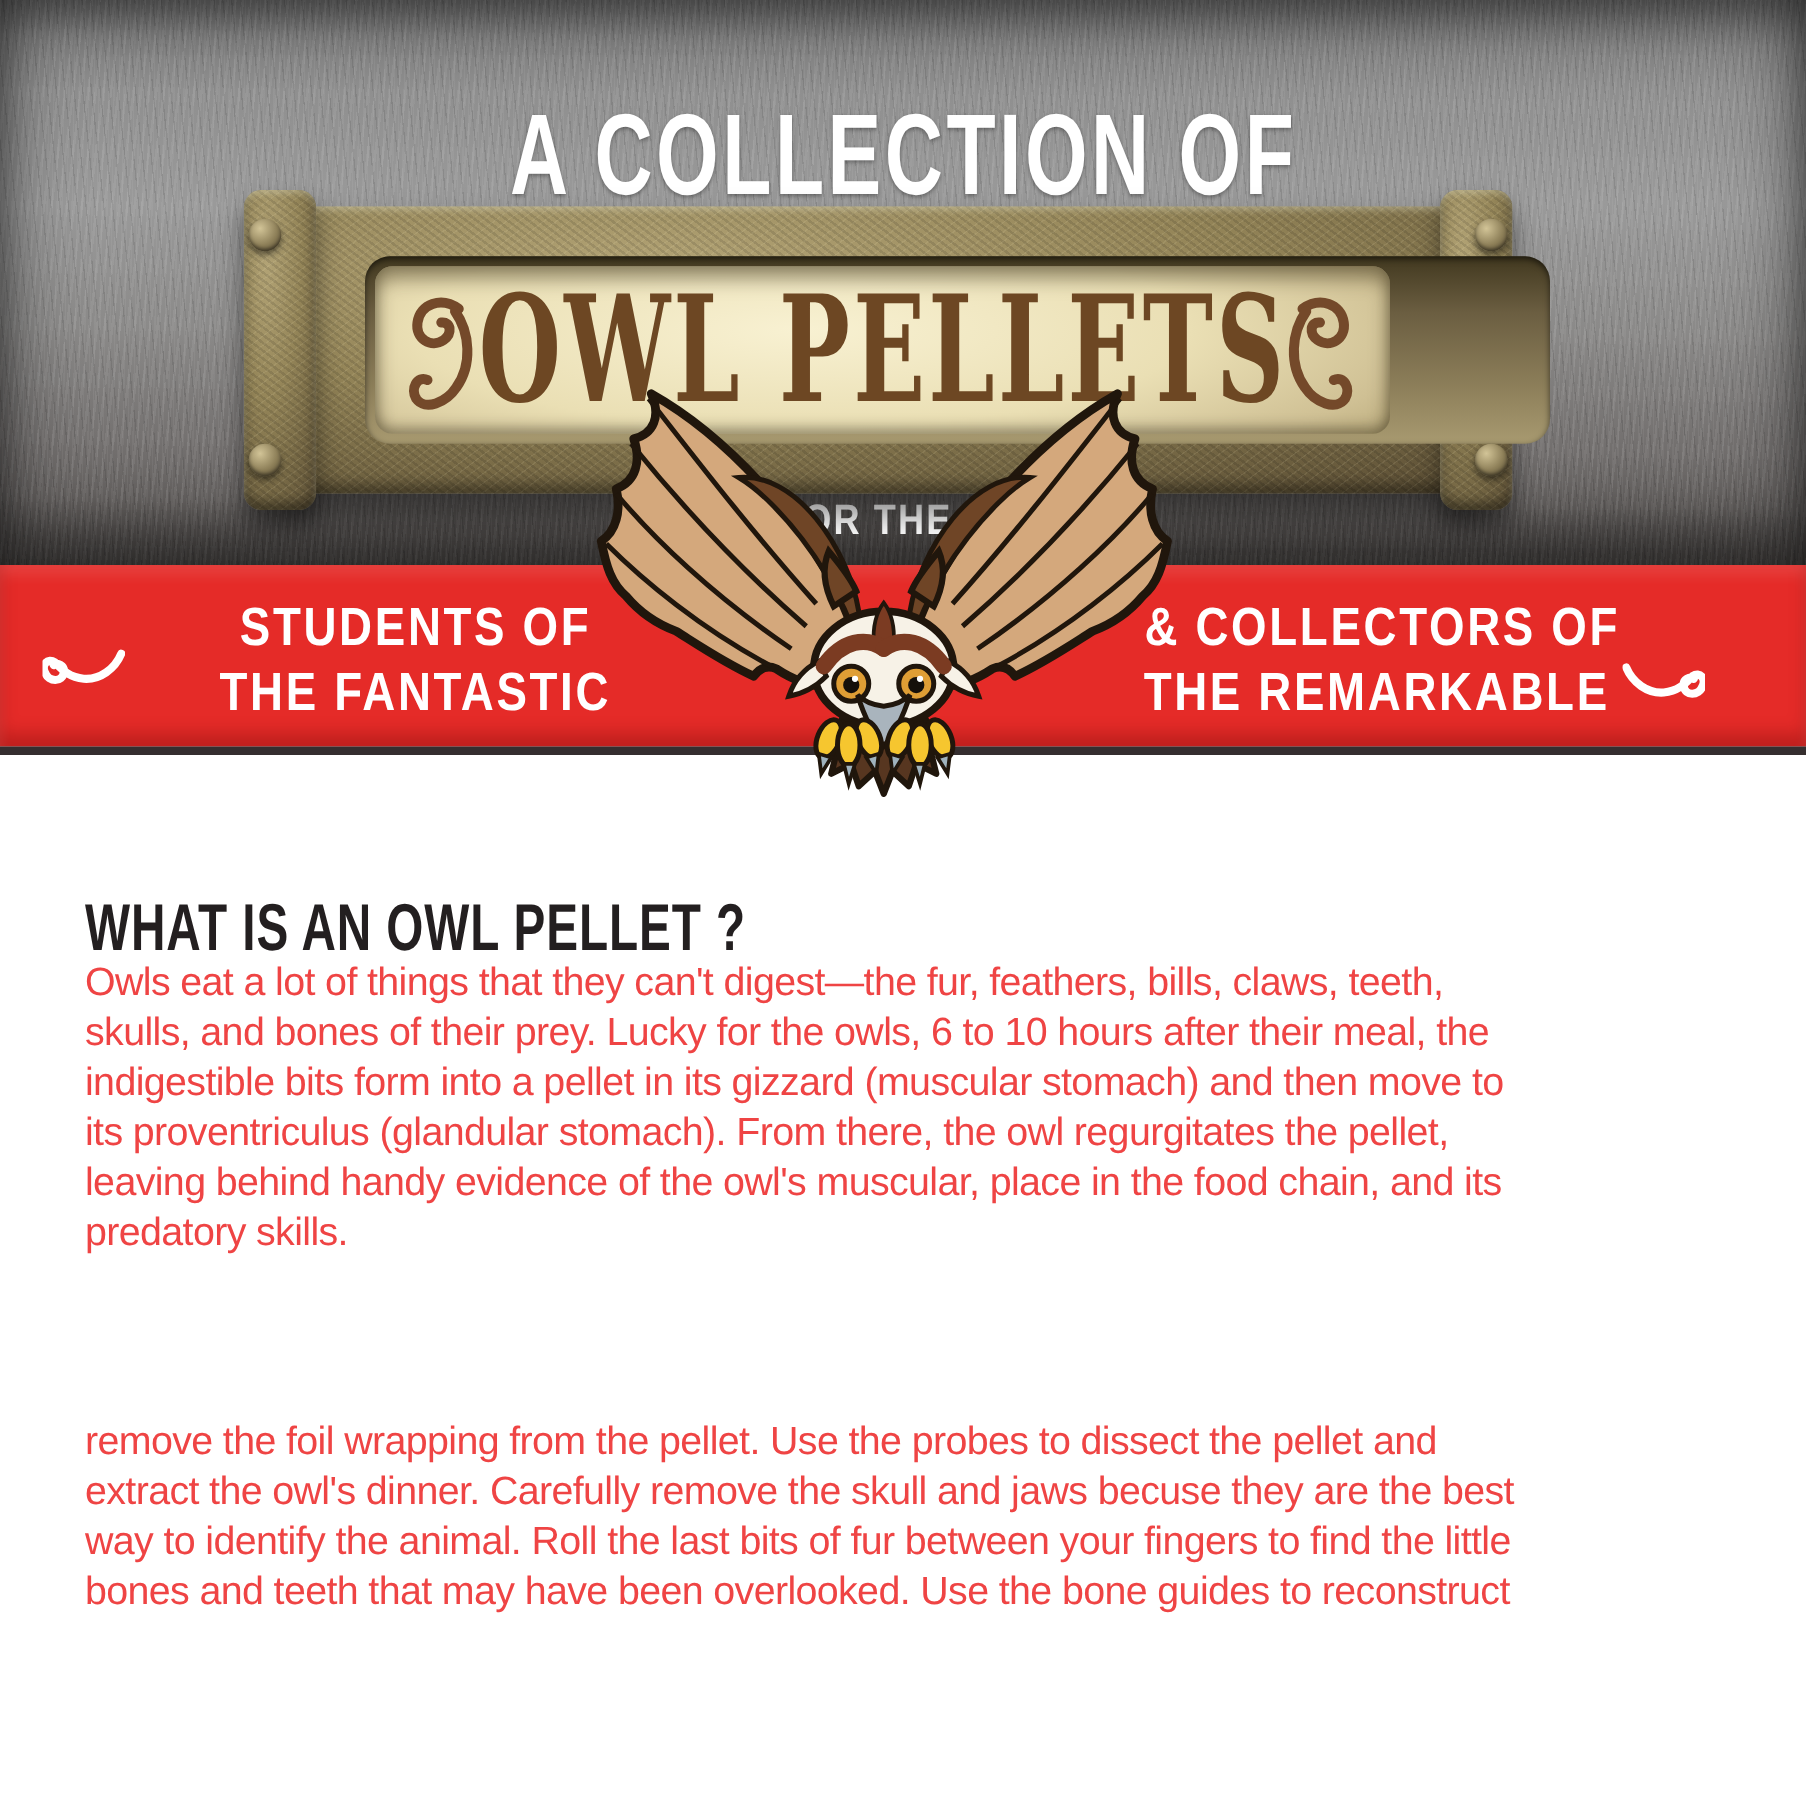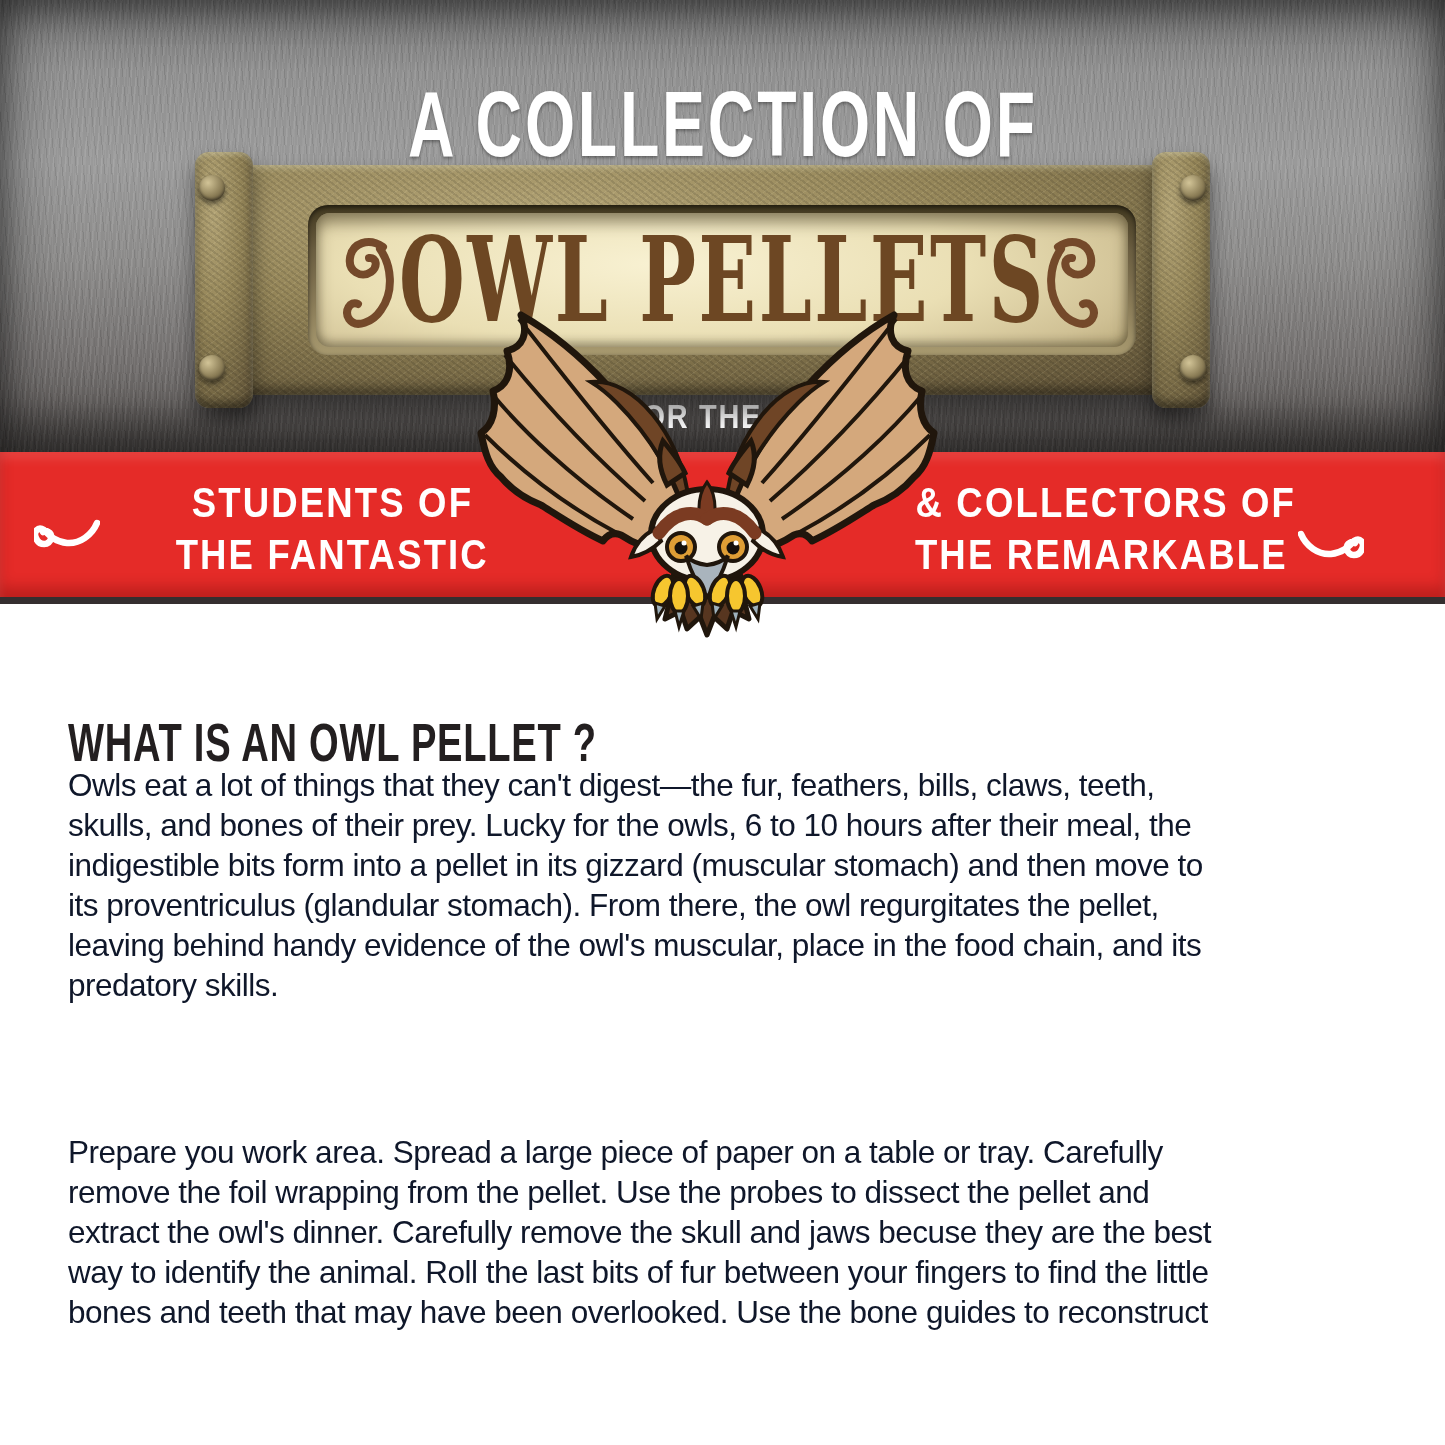--- a/index.html
+++ b/index.html
@@ -29,23 +29,23 @@
       repeating-linear-gradient(143deg, rgba(255,244,200,.09) 0 1px, rgba(0,0,0,0) 1px 6px),
       radial-gradient(120% 110% at 32% 22%, #b3a476 0%, #958659 38%, #7b6d48 62%, #5d5036 88%);}
   .plaque .bar{position:absolute;left:26px;top:13px;width:963px;height:230px;border-radius:10px;
     box-shadow:0 16px 26px rgba(0,0,0,.5), inset 0 3px 6px rgba(255,255,225,.35), inset 0 -7px 11px rgba(0,0,0,.4);}
   .plaque .cap{position:absolute;top:0;width:58px;height:256px;border-radius:14px;
     box-shadow:0 12px 20px rgba(0,0,0,.45), inset 0 3px 5px rgba(255,255,225,.3), inset 0 -6px 9px rgba(0,0,0,.45);}
   .cap.left{left:0;} .cap.right{right:0;}
   .rivet{position:absolute;width:26px;height:26px;border-radius:50%;
     background:radial-gradient(circle at 35% 30%,#d2c497,#8d7f58 55%,#52472f 100%);
     box-shadow:0 3px 5px rgba(0,0,0,.5), inset 0 -2px 3px rgba(0,0,0,.45);}
-  .panel-rim{position:absolute;left:97px;top:53px;width:828px;height:150px;border-radius:20px;
+  .panel-rim{position:absolute;left:97px;top:53px;width:948px;height:150px;border-radius:20px;
     background:linear-gradient(180deg,#41381f 0%,#6b5e41 30%,#8d7f5a 70%,#a89a70 100%);
-    box-shadow:inset 0 2px 5px rgba(0,0,0,.6);margin-left:16px;}
+    box-shadow:inset 0 2px 5px rgba(0,0,0,.6);}
   .panel{position:absolute;left:8px;top:8px;width:812px;height:134px;border-radius:14px;
     display:flex;align-items:center;justify-content:center;
     background:radial-gradient(85% 130% at 42% 38%, #f8f1d2 0%, #eadfb4 45%, #cfc094 72%, #a2925f 100%);
     box-shadow:inset 0 9px 15px rgba(45,35,12,.5), inset 0 -5px 10px rgba(30,22,8,.35);}
   .plaque-title{font-family:"DejaVu Serif",serif;font-weight:700;font-size:118px;line-height:1;
     letter-spacing:4px;color:#6d4723;display:inline-block;transform:scaleX(.64);white-space:nowrap;}
   .orn{position:absolute;top:22px;width:56px;height:96px;}
   .orn.o-left{left:23px;} .orn.o-right{right:26px;transform:scaleX(-1);}
 
   
@@ -66,21 +66,21 @@
   .divider{position:absolute;left:0;top:597px;width:1445px;height:7px;background:#352e2f;z-index:4;}
 
   
   .owl{position:absolute;left:455px;top:303px;width:505px;height:345px;z-index:30;overflow:visible;}
 
   
   .heading{position:absolute;left:68px;white-space:nowrap;}
   .heading .cx{display:inline-block;transform:scaleX(.72);transform-origin:0 50%;
     font-size:53px;font-weight:800;letter-spacing:1px;color:#231f20;line-height:1.1;white-space:nowrap;}
   .h1{top:714px;} .h2{top:1057px;}
-  .para{position:absolute;left:68px;color:#0f172a;}
+  .para{position:absolute;left:68px;color:#ef4444;}
   .p1{top:765px;} .p2{top:1132px;}
   .para .tline{height:40px;line-height:40px;font-size:31.5px;letter-spacing:-0.5px;white-space:nowrap;}
 </style>
 </head>
 <body>
 
 <div class="page">
 
   <div class="metal"></div>
 
@@ -198,20 +198,19 @@
   <div class="para p1">
     <div class="tline">Owls eat a lot of things that they can't digest—the fur, feathers, bills, claws, teeth,</div>
     <div class="tline">skulls, and bones of their prey. Lucky for the owls, 6 to 10 hours after their meal, the</div>
     <div class="tline">indigestible bits form into a pellet in its gizzard (muscular stomach) and then move to</div>
     <div class="tline">its proventriculus (glandular stomach). From there, the owl regurgitates the pellet,</div>
     <div class="tline">leaving behind handy evidence of the owl's muscular, place in the food chain, and its</div>
     <div class="tline">predatory skills.</div>
   </div>
 
   <div class="para p2">
-    <div class="tline">Prepare you work area. Spread a large piece of paper on a table or tray. Carefully</div>
     <div class="tline">remove the foil wrapping from the pellet. Use the probes to dissect the pellet and</div>
     <div class="tline">extract the owl's dinner. Carefully remove the skull and jaws becuse they are the best</div>
     <div class="tline">way to identify the animal. Roll the last bits of fur between your fingers to find the little</div>
     <div class="tline">bones and teeth that may have been overlooked. Use the bone guides to reconstruct</div>
   </div>
 
 </div>
 
 </body></html>

